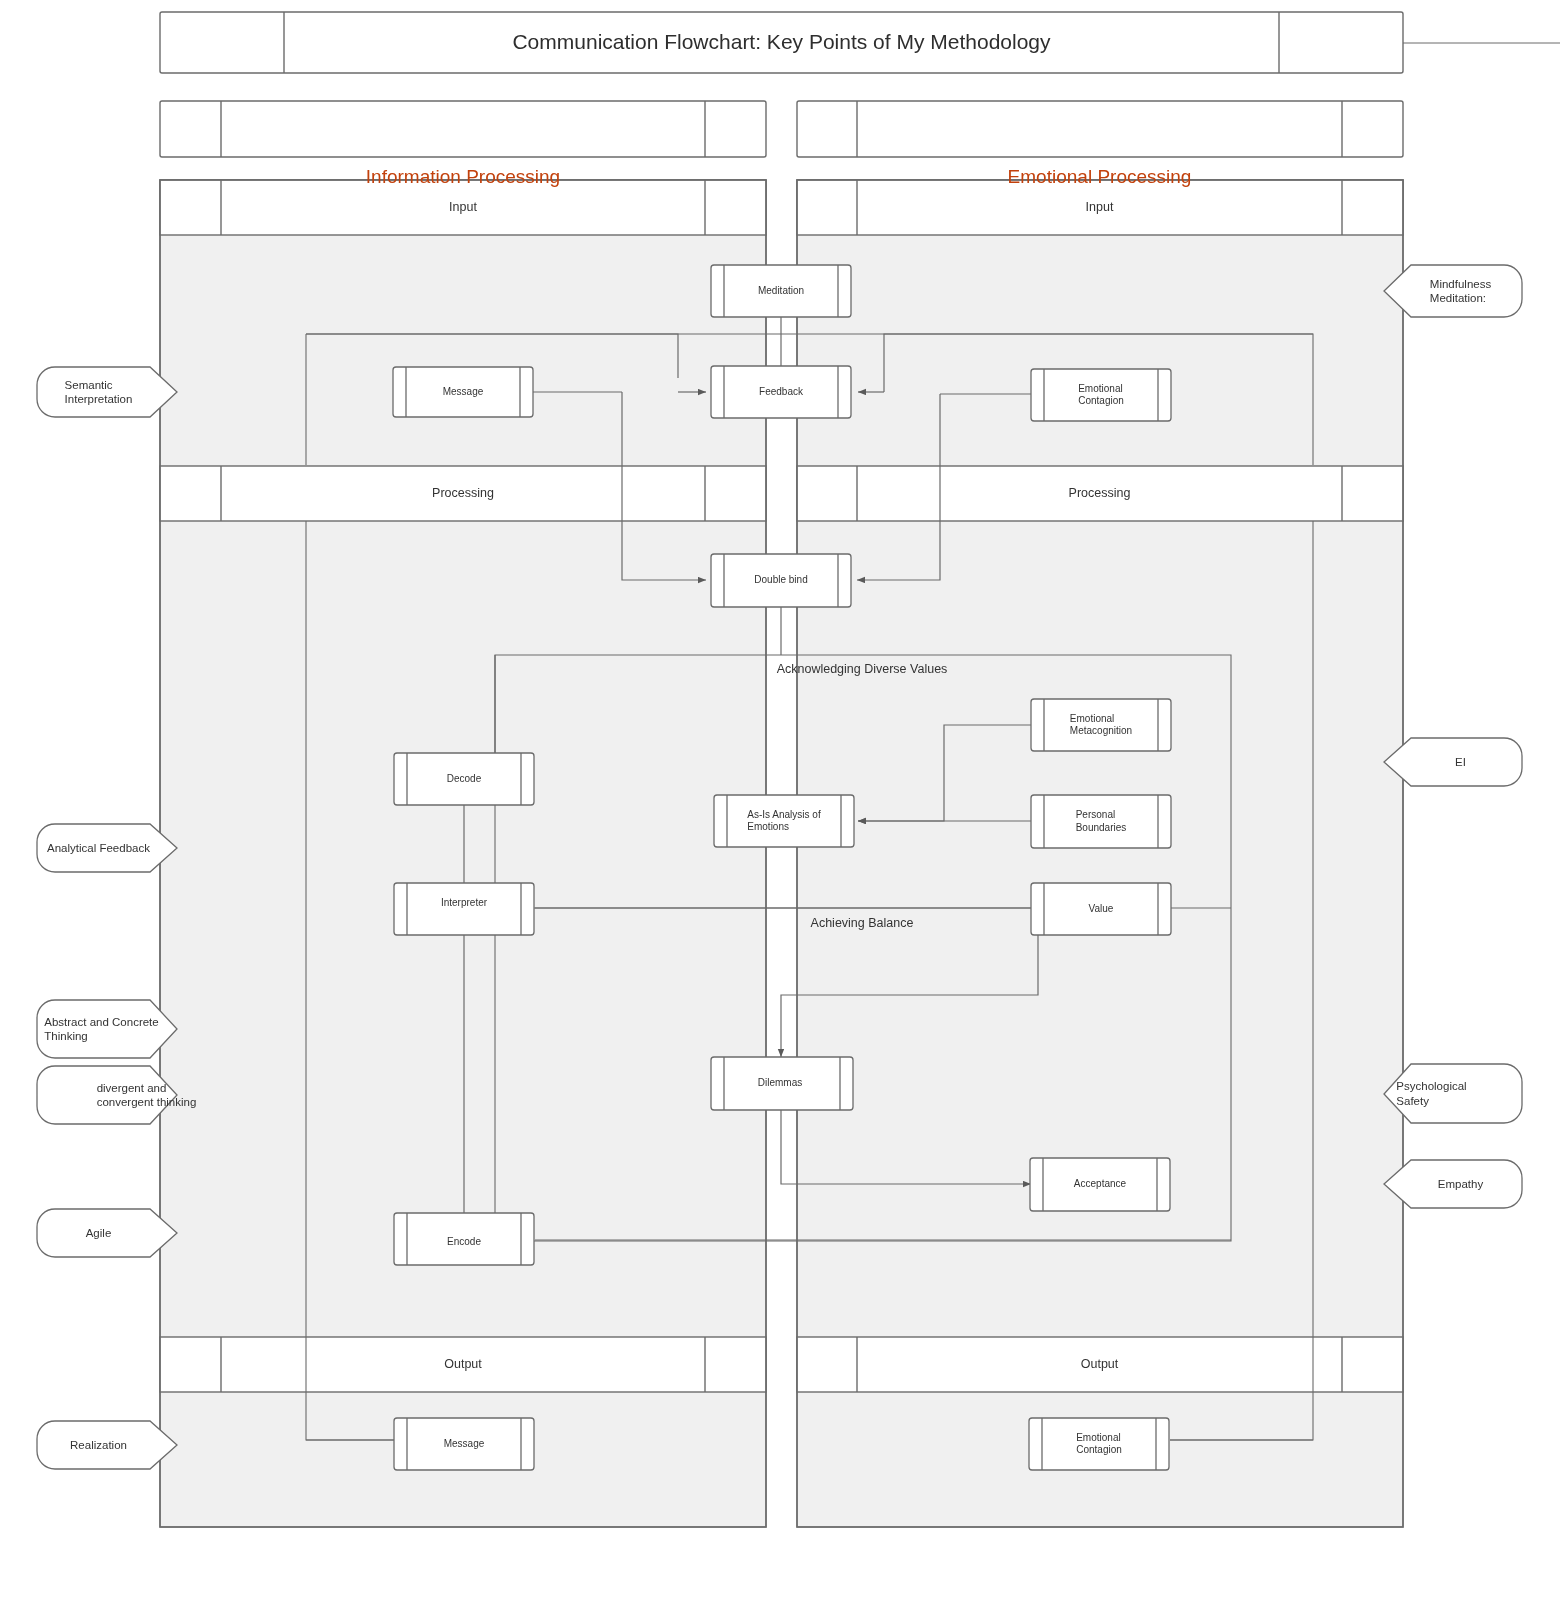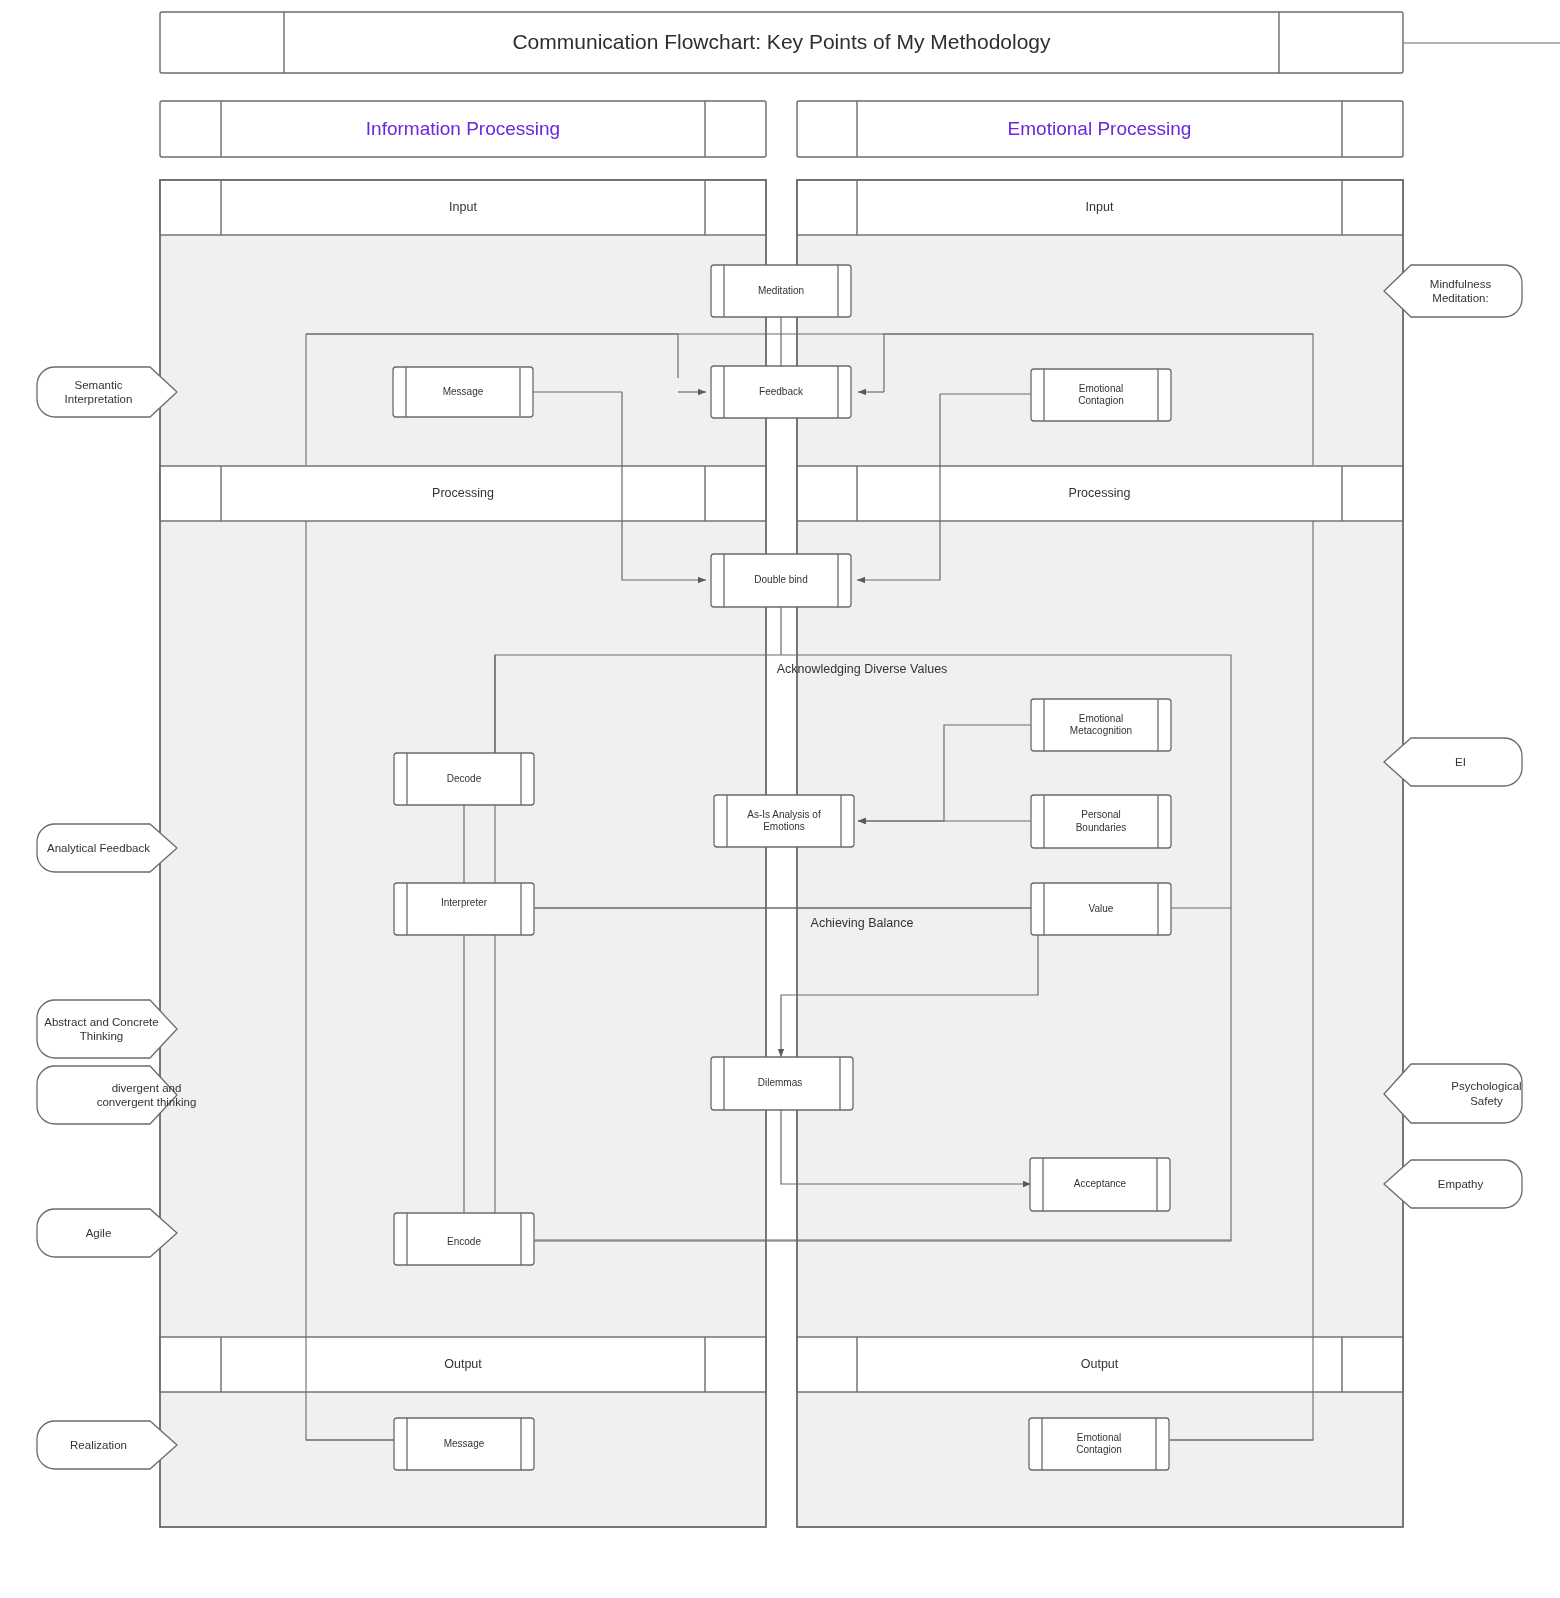--- a/index.html
+++ b/index.html
@@ -20,30 +20,30 @@
     left: 0;
     top: 0;
     width: 1560px;
     height: 1598px;
     overflow: visible;
   }
   
   .lbl {
     position: absolute;
     color: #333333;
-    text-align: center;
+    text-align: left;
     line-height: 1.25;
     white-space: pre-line;
     pointer-events: none;
     display: flex;
     align-items: center;
     justify-content: center;
   }
   .title-text { font-size: 21px; color: #2e2e2e; }
-  .pool-text  { font-size: 19px; color: #6d28d9; }
+  .pool-text  { font-size: 19px; color: #c2410c; margin-top: 48px; }
   .lane-text  { font-size: 12.5px; }
   .node-text  { font-size: 10px; }
   .grp-text   { font-size: 12.5px; }
   .ann-text   { font-size: 11.5px; }
 </style>
 </head>
 <body>
 
 <div id="canvas">
 
@@ -329,17 +329,17 @@
   <div class="lbl ann-text" style="left:36px; top:1000px; width:131px; height:58px;">Abstract and Concrete
 Thinking</div>
   <div class="lbl ann-text" style="left:36px; top:1066px; width:131px; height:58px;padding-left:45px;">divergent and
 convergent thinking</div>
   <div class="lbl ann-text" style="left:37px; top:1209px; width:123px; height:48px;">Agile</div>
   <div class="lbl ann-text" style="left:37px; top:1421px; width:123px; height:48px;">Realization</div>
 
   <div class="lbl ann-text" style="left:1399px; top:265px; width:123px; height:52px;">Mindfulness
 Meditation:</div>
   <div class="lbl ann-text" style="left:1399px; top:738px; width:123px; height:48px;">EI</div>
-  <div class="lbl ann-text" style="left:1425px; top:1064px; width:123px; height:59px;">Psychological
+  <div class="lbl ann-text" style="left:1370px; top:1064px; width:123px; height:59px;">Psychological
 Safety</div>
   <div class="lbl ann-text" style="left:1399px; top:1160px; width:123px; height:48px;">Empathy</div>
 
 </div>
 
 </body></html>

